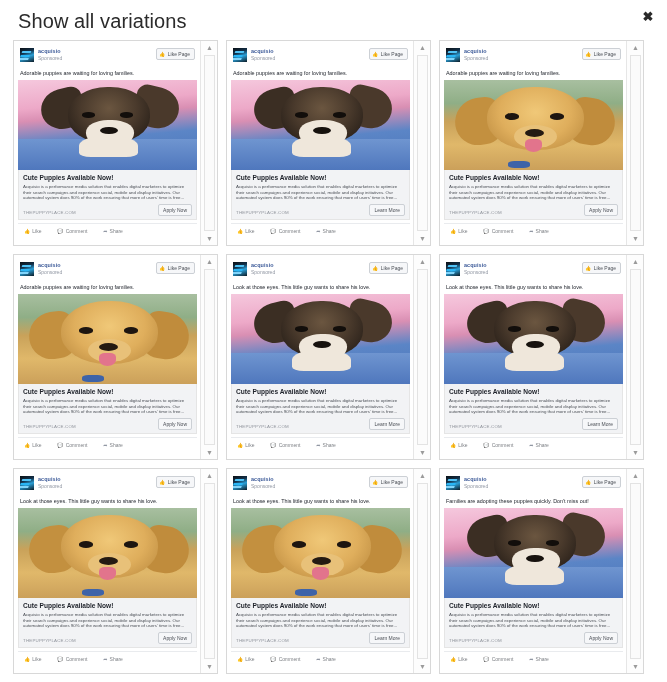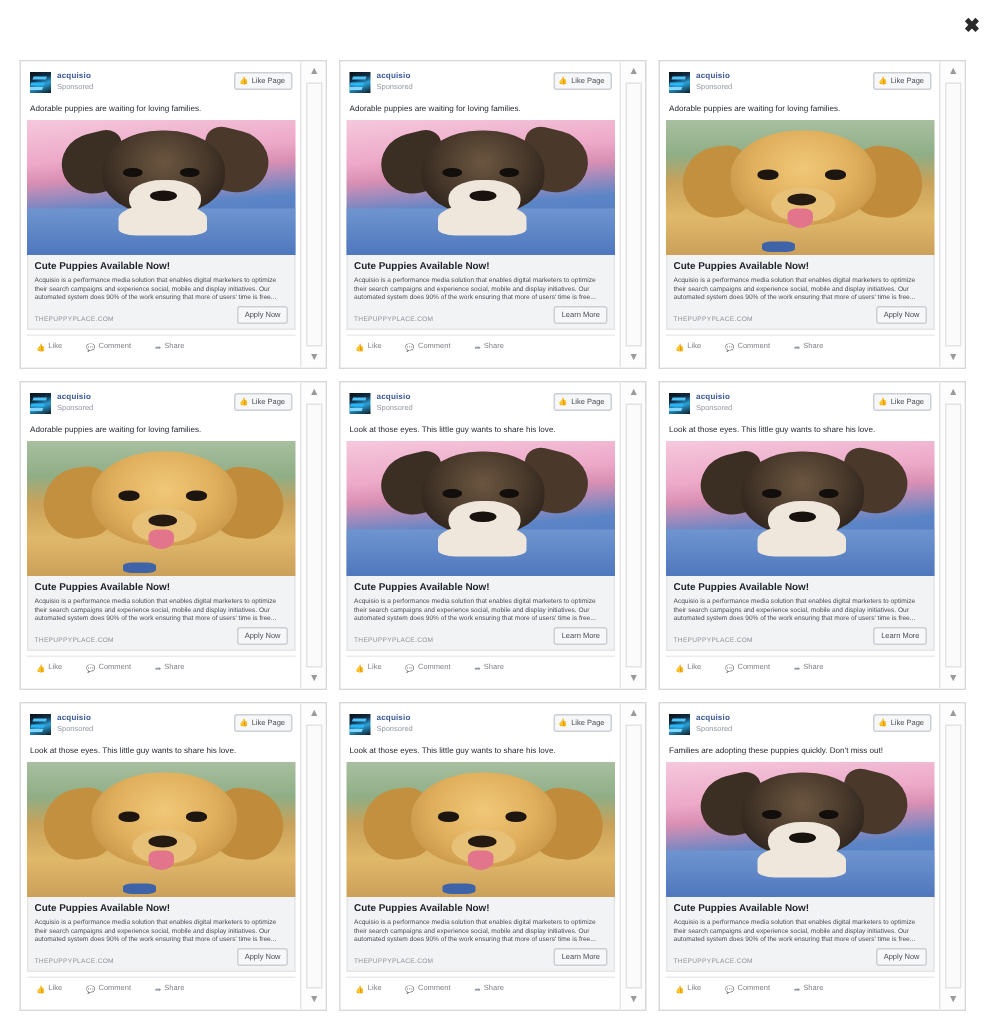--- a/index.html
+++ b/index.html
@@ -223,20 +223,21 @@
   .g-eye-l { left: 34%; top: 37%; width: 8%; height: 7%; background: #1d1510; border-radius: 50%; }
   .g-eye-r { left: 59%; top: 37%; width: 8%; height: 7%; background: #1d1510; border-radius: 50%; }
   .g-collar { left: 36%; bottom: 2%; width: 12%; height: 8%; background: #3e63a8; border-radius: 30%; }
 </style>
 </head>
 <body>
 
 <div class="modal">
 
   <div class="modal-header">
+    <div class="modal-title">Show all variations</div>
     <button class="close-btn">✖</button>
   </div>
 
   <div class="grid">
       <div class="card">
         <div class="card-inner">
           <div class="ad">
             <div class="ad-head">
               <div class="avatar"></div>
               <div class="page-meta">

